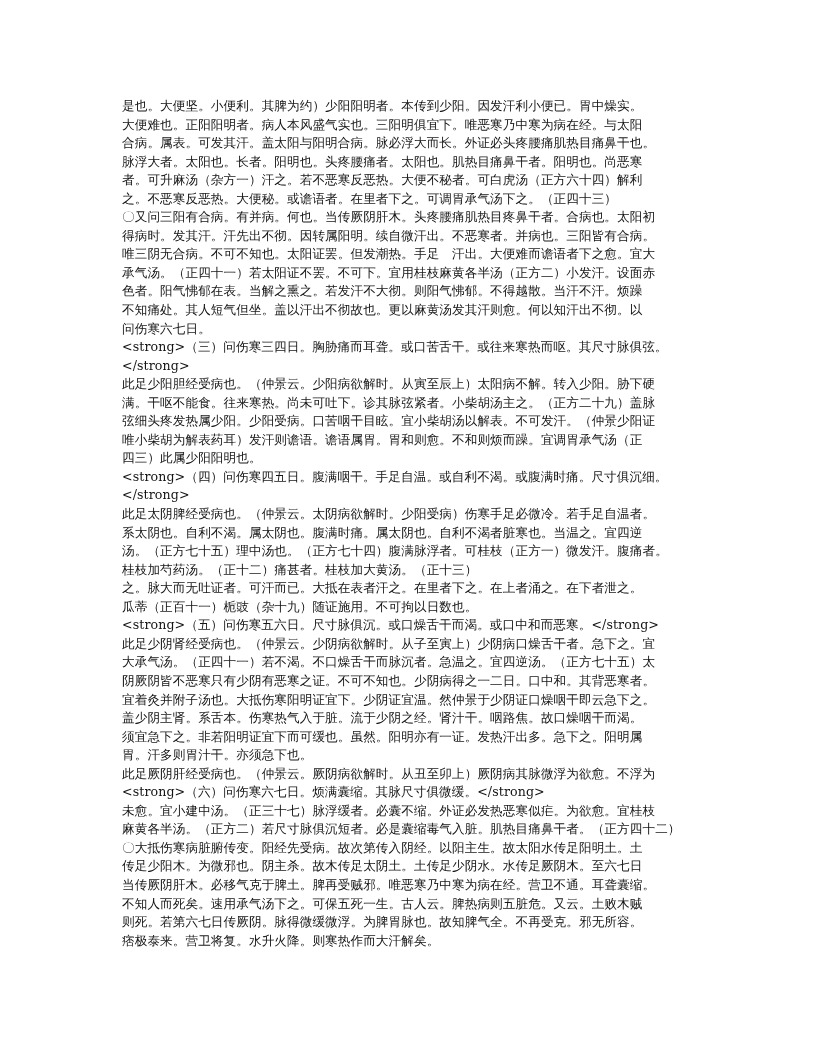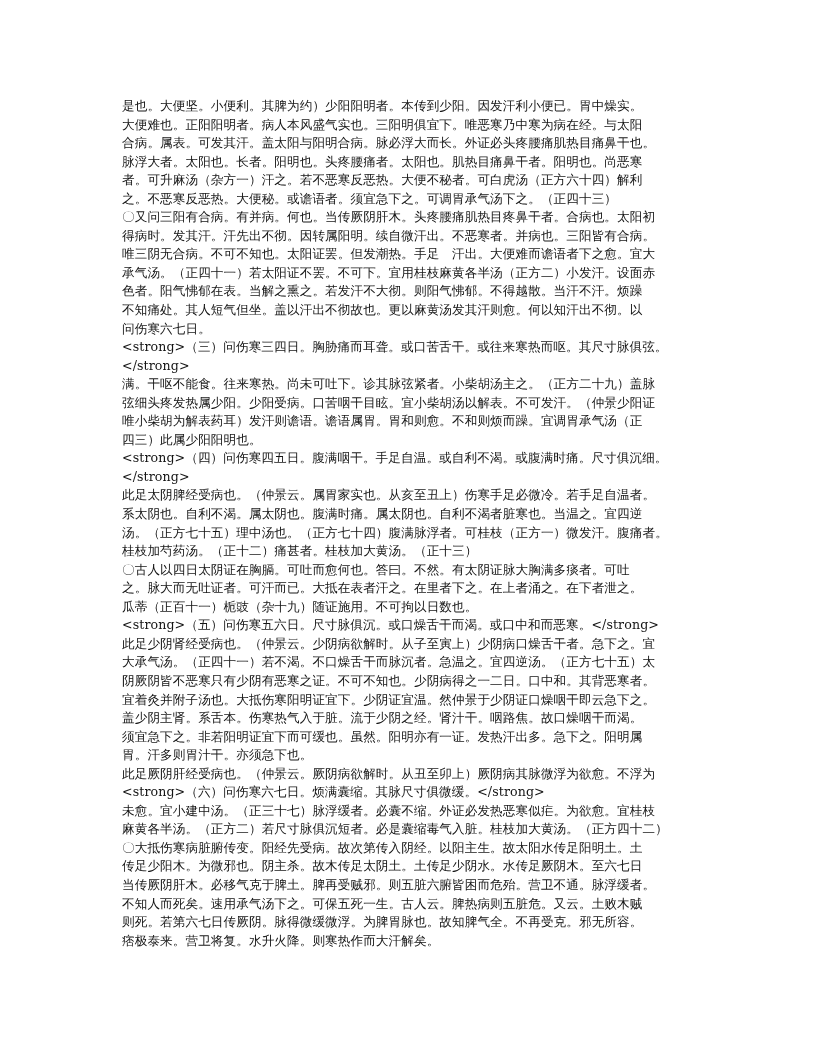--- a/index.html
+++ b/index.html
@@ -33,55 +33,55 @@
 </head>
 <body>
 
 <div class="page">
   <div class="text-block">
       <div class="line">是也。大便坚。小便利。其脾为约）少阳阳明者。本传到少阳。因发汗利小便已。胃中燥实。</div>
       <div class="line">大便难也。正阳阳明者。病人本风盛气实也。三阳明俱宜下。唯恶寒乃中寒为病在经。与太阳</div>
       <div class="line">合病。属表。可发其汗。盖太阳与阳明合病。脉必浮大而长。外证必头疼腰痛肌热目痛鼻干也。</div>
       <div class="line">脉浮大者。太阳也。长者。阳明也。头疼腰痛者。太阳也。肌热目痛鼻干者。阳明也。尚恶寒</div>
       <div class="line">者。可升麻汤（杂方一）汗之。若不恶寒反恶热。大便不秘者。可白虎汤（正方六十四）解利</div>
-      <div class="line">之。不恶寒反恶热。大便秘。或谵语者。须宜急下之。可调胃承气汤下之。（正四十三）</div>
+      <div class="line">之。不恶寒反恶热。大便秘。或谵语者。在里者下之。可调胃承气汤下之。（正四十三）</div>
       <div class="line">〇又问三阳有合病。有并病。何也。当传厥阴肝木。头疼腰痛肌热目疼鼻干者。合病也。太阳初</div>
       <div class="line">得病时。发其汗。汗先出不彻。因转属阳明。续自微汗出。不恶寒者。并病也。三阳皆有合病。</div>
       <div class="line">唯三阴无合病。不可不知也。太阳证罢。但发潮热。手足　汗出。大便难而谵语者下之愈。宜大</div>
       <div class="line">承气汤。（正四十一）若太阳证不罢。不可下。宜用桂枝麻黄各半汤（正方二）小发汗。设面赤</div>
       <div class="line">色者。阳气怫郁在表。当解之熏之。若发汗不大彻。则阳气怫郁。不得越散。当汗不汗。烦躁</div>
       <div class="line">不知痛处。其人短气但坐。盖以汗出不彻故也。更以麻黄汤发其汗则愈。何以知汗出不彻。以</div>
       <div class="line">问伤寒六七日。</div>
       <div class="line">&lt;strong&gt;（三）问伤寒三四日。胸胁痛而耳聋。或口苦舌干。或往来寒热而呕。其尺寸脉俱弦。</div>
       <div class="line">&lt;/strong&gt;</div>
+      <div class="line">此足少阳胆经受病也。（仲景云。少阳病欲解时。从寅至辰上）太阳病不解。转入少阳。胁下硬</div>
       <div class="line">满。干呕不能食。往来寒热。尚未可吐下。诊其脉弦紧者。小柴胡汤主之。（正方二十九）盖脉</div>
       <div class="line">弦细头疼发热属少阳。少阳受病。口苦咽干目眩。宜小柴胡汤以解表。不可发汗。（仲景少阳证</div>
       <div class="line">唯小柴胡为解表药耳）发汗则谵语。谵语属胃。胃和则愈。不和则烦而躁。宜调胃承气汤（正</div>
       <div class="line">四三）此属少阳阳明也。</div>
       <div class="line">&lt;strong&gt;（四）问伤寒四五日。腹满咽干。手足自温。或自利不渴。或腹满时痛。尺寸俱沉细。</div>
       <div class="line">&lt;/strong&gt;</div>
-      <div class="line">此足太阴脾经受病也。（仲景云。属胃家实也。从亥至丑上）伤寒手足必微冷。若手足自温者。</div>
+      <div class="line">此足太阴脾经受病也。（仲景云。太阴病欲解时。少阳受病）伤寒手足必微冷。若手足自温者。</div>
       <div class="line">系太阴也。自利不渴。属太阴也。腹满时痛。属太阴也。自利不渴者脏寒也。当温之。宜四逆</div>
       <div class="line">汤。（正方七十五）理中汤也。（正方七十四）腹满脉浮者。可桂枝（正方一）微发汗。腹痛者。</div>
       <div class="line">桂枝加芍药汤。（正十二）痛甚者。桂枝加大黄汤。（正十三）</div>
-      <div class="line">〇古人以四日太阴证在胸膈。可吐而愈何也。答曰。不然。有太阴证脉大胸满多痰者。可吐</div>
       <div class="line">之。脉大而无吐证者。可汗而已。大抵在表者汗之。在里者下之。在上者涌之。在下者泄之。</div>
       <div class="line">瓜蒂（正百十一）栀豉（杂十九）随证施用。不可拘以日数也。</div>
       <div class="line">&lt;strong&gt;（五）问伤寒五六日。尺寸脉俱沉。或口燥舌干而渴。或口中和而恶寒。&lt;/strong&gt;</div>
       <div class="line">此足少阴肾经受病也。（仲景云。少阴病欲解时。从子至寅上）少阴病口燥舌干者。急下之。宜</div>
       <div class="line">大承气汤。（正四十一）若不渴。不口燥舌干而脉沉者。急温之。宜四逆汤。（正方七十五）太</div>
       <div class="line">阴厥阴皆不恶寒只有少阴有恶寒之证。不可不知也。少阴病得之一二日。口中和。其背恶寒者。</div>
       <div class="line">宜着灸并附子汤也。大抵伤寒阳明证宜下。少阴证宜温。然仲景于少阴证口燥咽干即云急下之。</div>
       <div class="line">盖少阴主肾。系舌本。伤寒热气入于脏。流于少阴之经。肾汁干。咽路焦。故口燥咽干而渴。</div>
       <div class="line">须宜急下之。非若阳明证宜下而可缓也。虽然。阳明亦有一证。发热汗出多。急下之。阳明属</div>
       <div class="line">胃。汗多则胃汁干。亦须急下也。</div>
       <div class="line">此足厥阴肝经受病也。（仲景云。厥阴病欲解时。从丑至卯上）厥阴病其脉微浮为欲愈。不浮为</div>
       <div class="line">&lt;strong&gt;（六）问伤寒六七日。烦满囊缩。其脉尺寸俱微缓。&lt;/strong&gt;</div>
       <div class="line">未愈。宜小建中汤。（正三十七）脉浮缓者。必囊不缩。外证必发热恶寒似疟。为欲愈。宜桂枝</div>
-      <div class="line">麻黄各半汤。（正方二）若尺寸脉俱沉短者。必是囊缩毒气入脏。桂枝加大黄汤。（正方四十二）</div>
+      <div class="line">麻黄各半汤。（正方二）若尺寸脉俱沉短者。必是囊缩毒气入脏。肌热目痛鼻干者。（正方四十二）</div>
       <div class="line">〇大抵伤寒病脏腑传变。阳经先受病。故次第传入阴经。以阳主生。故太阳水传足阳明土。土</div>
       <div class="line">传足少阳木。为微邪也。阴主杀。故木传足太阴土。土传足少阴水。水传足厥阴木。至六七日</div>
-      <div class="line">当传厥阴肝木。必移气克于脾土。脾再受贼邪。则五脏六腑皆困而危殆。营卫不通。脉浮缓者。</div>
+      <div class="line">当传厥阴肝木。必移气克于脾土。脾再受贼邪。唯恶寒乃中寒为病在经。营卫不通。耳聋囊缩。</div>
       <div class="line">不知人而死矣。速用承气汤下之。可保五死一生。古人云。脾热病则五脏危。又云。土败木贼</div>
       <div class="line">则死。若第六七日传厥阴。脉得微缓微浮。为脾胃脉也。故知脾气全。不再受克。邪无所容。</div>
       <div class="line">痞极泰来。营卫将复。水升火降。则寒热作而大汗解矣。</div>
     </div>
 </div>
 
 </body></html>

